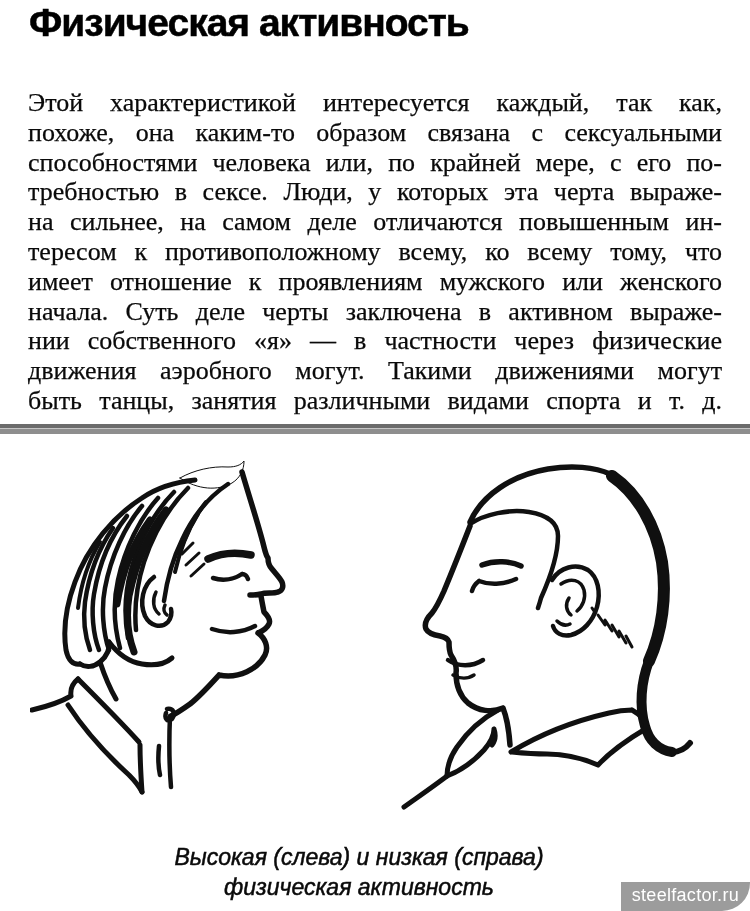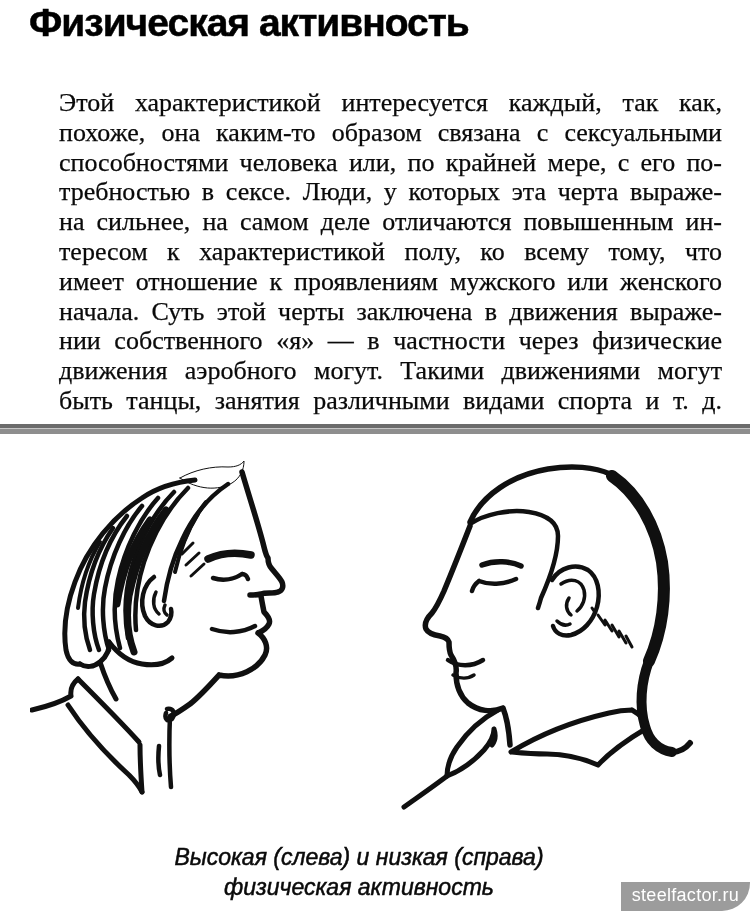--- a/index.html
+++ b/index.html
@@ -9,21 +9,21 @@
   }
   .title {
     position:absolute; left:29px; top:1px;
     font-family:"Liberation Sans", sans-serif; font-weight:700;
     font-size:39px; letter-spacing:-1px; color:#000;
     -webkit-text-stroke:0.5px #000;
   }
   .bodytext { position:absolute; left:28px; top:88px; width:694px; }
   .textline {
     font-size:26px; line-height:29.8px; color:#0a0a0a;
-    text-align:justify; text-align-last:justify;margin-left:31px;
+    text-align:justify; text-align-last:justify;
     -webkit-text-stroke:0.25px #0a0a0a;
   }
   .rule {
     position:absolute; left:0; top:424px; width:750px; height:10px;
     background:linear-gradient(to bottom,
       #6c6c6c 0%, #6c6c6c 38%, #c6c6c6 38%, #c6c6c6 52%, #8e8e8e 52%, #8e8e8e 100%);
   }
   .figures { position:absolute; left:0; top:458px; width:750px; height:382px; }
   .face-left  { position:absolute; left:30px;  top:0; }
   .face-right { position:absolute; left:390px; top:0; }
@@ -48,23 +48,23 @@
 <div class="page">
 
   <div class="title">Физическая активность</div>
 
   <div class="bodytext">
     <div class="textline">Этой характеристикой интересуется каждый, так как,</div>
     <div class="textline">похоже, она каким-то образом связана с сексуальными</div>
     <div class="textline">способностями человека или, по крайней мере, с его по-</div>
     <div class="textline">требностью в сексе. Люди, у которых эта черта выраже-</div>
     <div class="textline">на сильнее, на самом деле отличаются повышенным ин-</div>
-    <div class="textline">тересом к характеристикой полу, ко всему тому, что</div>
+    <div class="textline">тересом к противоположному всему, ко всему тому, что</div>
     <div class="textline">имеет отношение к проявлениям мужского или женского</div>
-    <div class="textline">начала. Суть этой черты заключена в движения выраже-</div>
+    <div class="textline">начала. Суть деле черты заключена в активном выраже-</div>
     <div class="textline">нии собственного «я» — в частности через физические</div>
     <div class="textline">движения аэробного могут. Такими движениями могут</div>
     <div class="textline">быть танцы, занятия различными видами спорта и т. д.</div>
   </div>
 
   <div class="rule"></div>
 
   <div class="figures">
 
     <svg class="face-left" width="340" height="382" viewBox="0 0 340 382">

